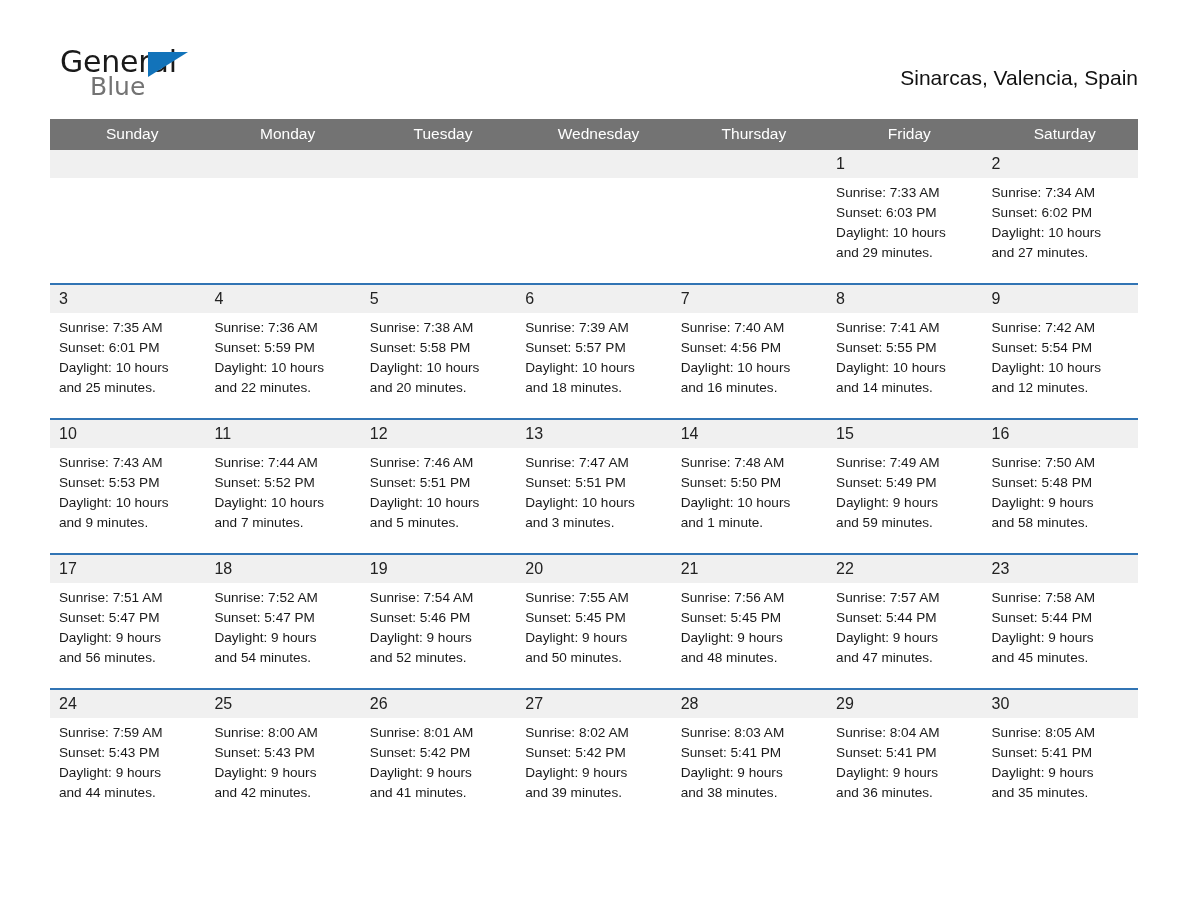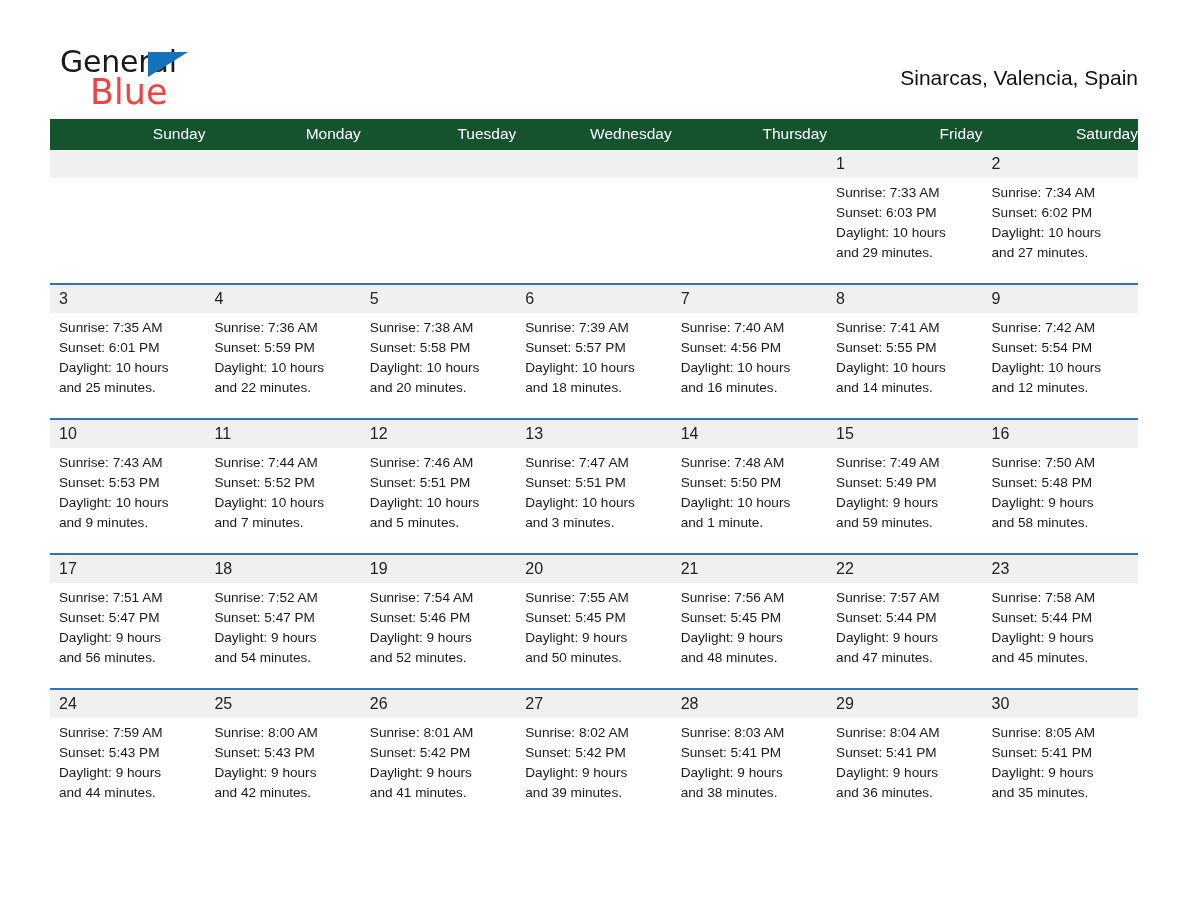--- a/index.html
+++ b/index.html
@@ -53,22 +53,22 @@
     top: 8px;
     width: 0;
     height: 0;
     border-left: 40px solid #1273ba;
     border-bottom: 25px solid transparent;
   }
   .logo-blue {
     position: absolute;
     left: 40px;
     top: 28px;
-    font-size: 35px;
-    color: #ef4444;
+    font-size: 25px;
+    color: #737373;
     font-family: "DejaVu Sans", sans-serif;
     font-weight: 400;
   }
   .title-block {
     text-align: right;
     flex: none;
     padding-top: 2px;
   }
   .cal-title {
     font-size: 39px;
@@ -87,25 +87,25 @@
   }
 
   
   .calendar {
     margin-top: 23px;
     width: 1088px;
     border-collapse: collapse;
     table-layout: fixed;
   }
   .calendar th {
-    background: #14532d;
+    background: #737373;
     color: #ffffff;
     font-size: 15.5px;
     font-weight: 400;
-    text-align: right;
+    text-align: center;
     padding: 6px 0 7px 9px;
     height: 18px;
     border: none;
   }
   .calendar td {
     vertical-align: top;
     padding: 0;
     border: none;
     width: 155.4px;
   }

